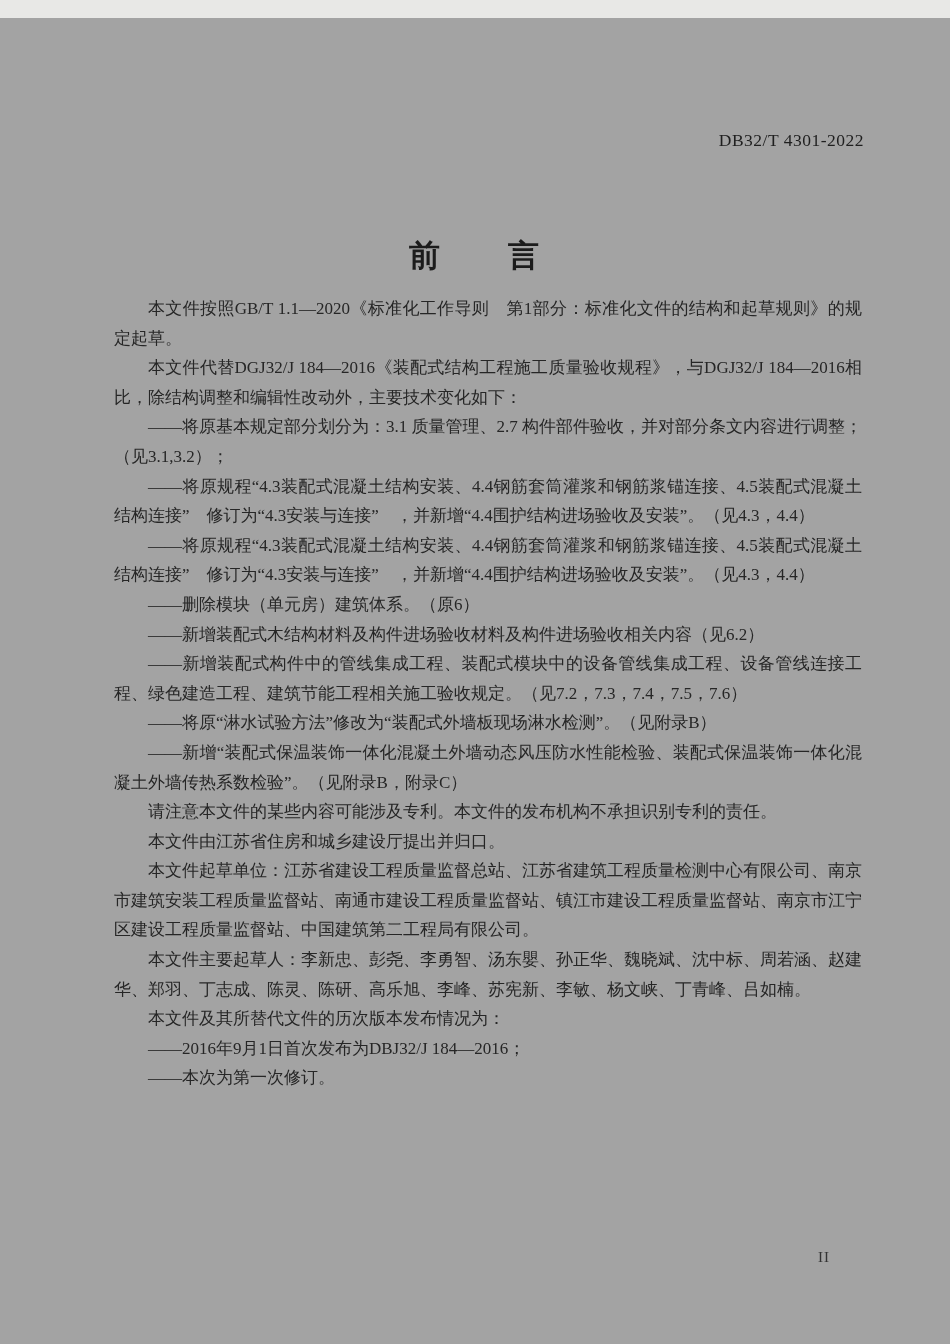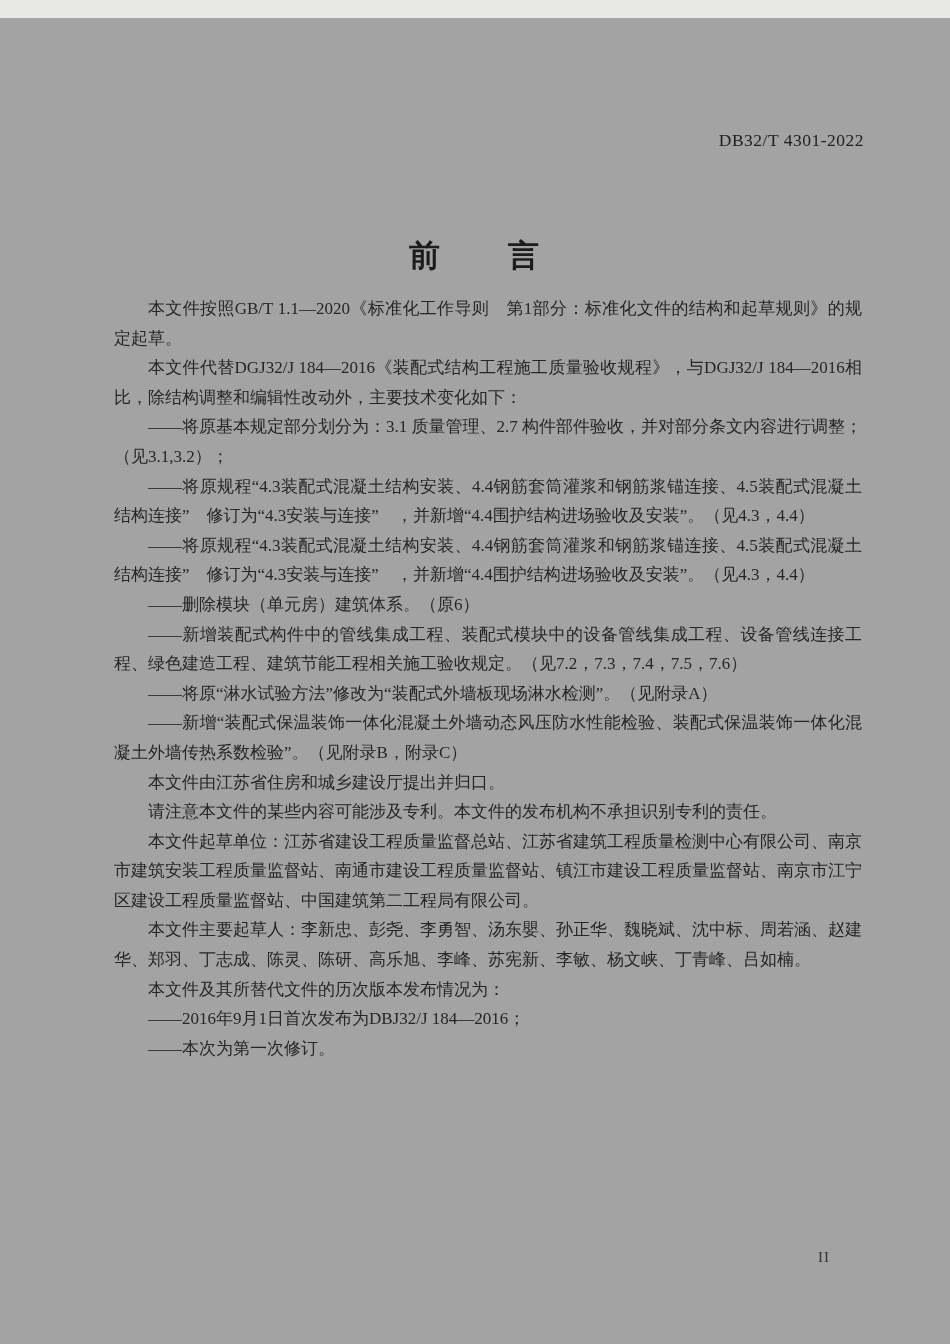--- a/index.html
+++ b/index.html
@@ -70,25 +70,26 @@
 
   <h1 class="page-title">前　　言</h1>
 
   <div class="body-text">
     <p>本文件按照GB/T 1.1—2020《标准化工作导则　第1部分：标准化文件的结构和起草规则》的规定起草。</p>
     <p>本文件代替DGJ32/J 184—2016《装配式结构工程施工质量验收规程》，与DGJ32/J 184—2016相比，除结构调整和编辑性改动外，主要技术变化如下：</p>
     <p>——将原基本规定部分划分为：3.1 质量管理、2.7 构件部件验收，并对部分条文内容进行调整；（见3.1,3.2）；</p>
     <p>——将原规程“4.3装配式混凝土结构安装、4.4钢筋套筒灌浆和钢筋浆锚连接、4.5装配式混凝土结构连接”　修订为“4.3安装与连接”　，并新增“4.4围护结构进场验收及安装”。（见4.3，4.4）</p>
     <p>——将原规程“4.3装配式混凝土结构安装、4.4钢筋套筒灌浆和钢筋浆锚连接、4.5装配式混凝土结构连接”　修订为“4.3安装与连接”　，并新增“4.4围护结构进场验收及安装”。（见4.3，4.4）</p>
     <p>——删除模块（单元房）建筑体系。（原6）</p>
+    <p>——新增装配式木结构材料及构件进场验收材料及构件进场验收相关内容（见6.2）</p>
     <p>——新增装配式构件中的管线集成工程、装配式模块中的设备管线集成工程、设备管线连接工程、绿色建造工程、建筑节能工程相关施工验收规定。（见7.2，7.3，7.4，7.5，7.6）</p>
-    <p>——将原“淋水试验方法”修改为“装配式外墙板现场淋水检测”。（见附录A）</p>
+    <p>——将原“淋水试验方法”修改为“装配式外墙板现场淋水检测”。（见附录B）</p>
     <p>——新增“装配式保温装饰一体化混凝土外墙动态风压防水性能检验、装配式保温装饰一体化混凝土外墙传热系数检验”。（见附录B，附录C）</p>
+    <p>请注意本文件的某些内容可能涉及专利。本文件的发布机构不承担识别专利的责任。</p>
     <p>本文件由江苏省住房和城乡建设厅提出并归口。</p>
-    <p>请注意本文件的某些内容可能涉及专利。本文件的发布机构不承担识别专利的责任。</p>
     <p>本文件起草单位：江苏省建设工程质量监督总站、江苏省建筑工程质量检测中心有限公司、南京市建筑安装工程质量监督站、南通市建设工程质量监督站、镇江市建设工程质量监督站、南京市江宁区建设工程质量监督站、中国建筑第二工程局有限公司。</p>
     <p>本文件主要起草人：李新忠、彭尧、李勇智、汤东嬰、孙正华、魏晓斌、沈中标、周若涵、赵建华、郑羽、丁志成、陈灵、陈研、高乐旭、李峰、苏宪新、李敏、杨文峡、丁青峰、吕如楠。</p>
     <p>本文件及其所替代文件的历次版本发布情况为：</p>
     <p>——2016年9月1日首次发布为DBJ32/J 184—2016；</p>
     <p>——本次为第一次修订。</p>
   </div>
 
   <div class="page-number">II</div>
 
 </div>

